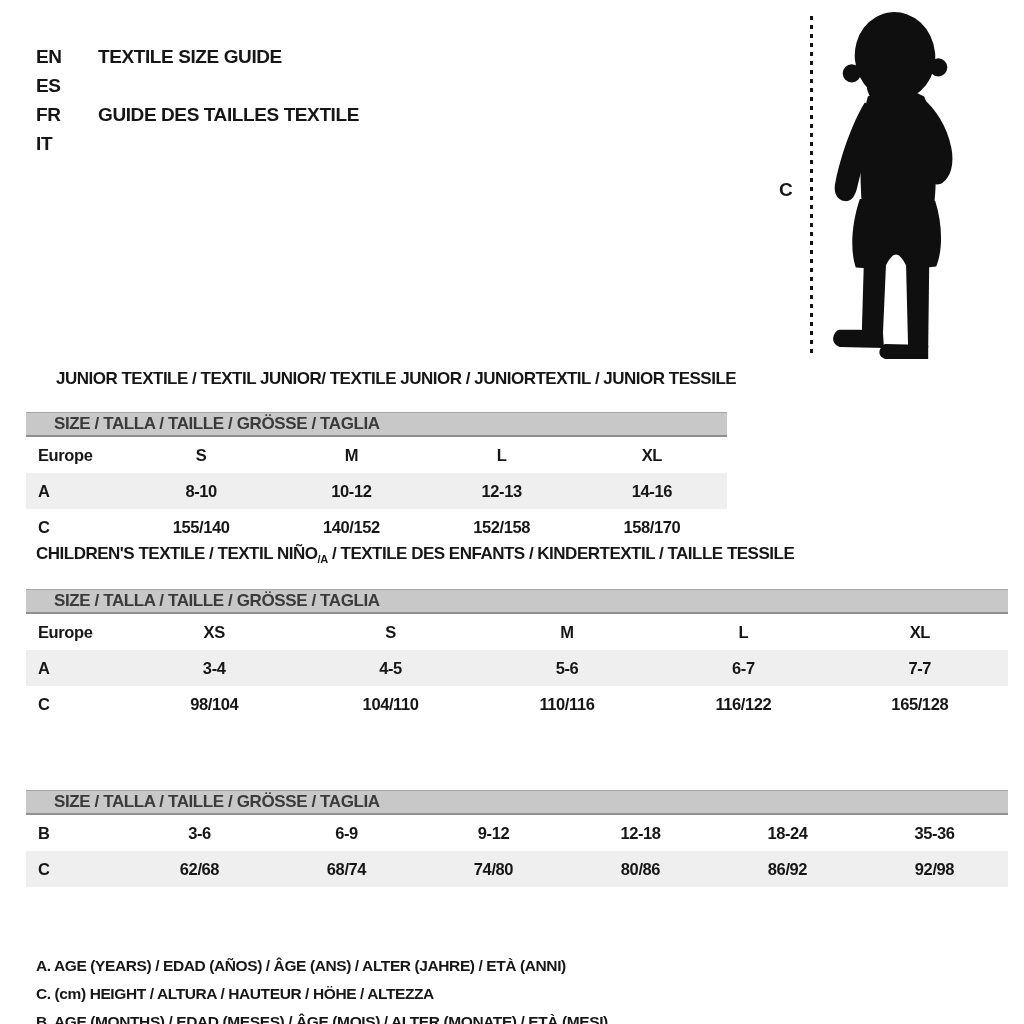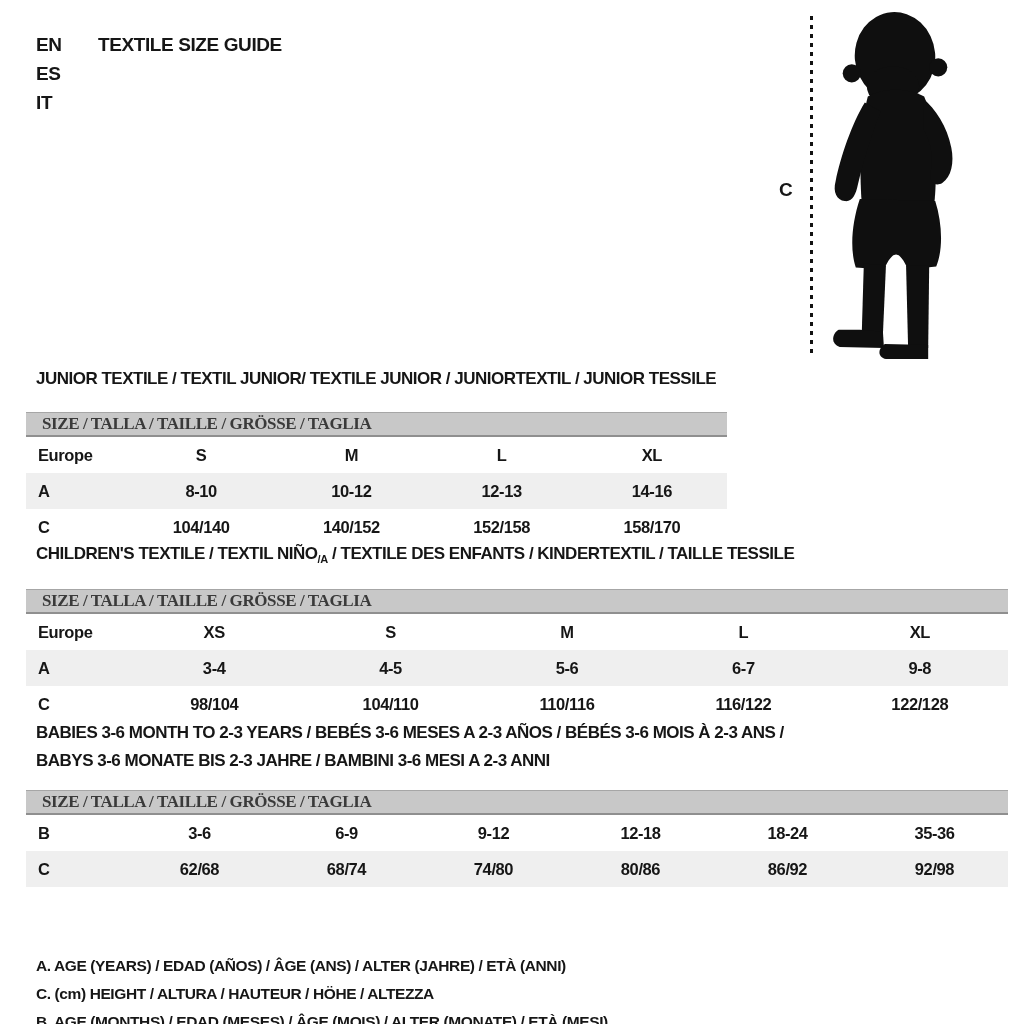--- a/index.html
+++ b/index.html
@@ -2,41 +2,41 @@
 <html><head>
 <meta charset="utf-8">
 <style>
   html, body { margin:0; padding:0; background:#ffffff; }
   .canvas {
     position:relative; width:1024px; height:1024px; background:#ffffff;
     font-family:"Liberation Sans", sans-serif; color:#161616; overflow:hidden;
   }
 
   
-  .lang-list { position:absolute; left:36px; top:30px; }
+  .lang-list { position:absolute; left:36px; top:42px; }
   .lang-row { display:flex; font-size:19px; font-weight:700; line-height:29px; letter-spacing:-0.4px; }
   .lang-code { width:62px; }
 
   
   .measure-line {
     position:absolute; left:810px; top:16px; width:3px; height:340px;
     background:repeating-linear-gradient(to bottom, #121212 0px, #121212 4.5px, transparent 4.5px, transparent 9px);
   }
   .measure-label { position:absolute; left:779px; top:179px; font-size:19px; font-weight:700; }
   .toddler { position:absolute; left:820px; top:10px; }
 
   
   .section-title { position:absolute; left:36px; font-size:17px; font-weight:700; letter-spacing:-0.5px; white-space:nowrap; }
   .sub { font-size:11px; vertical-align:-4px; letter-spacing:-0.3px; }
 
   
   .sizetable { position:absolute; }
   .sizebar {
     height:22px; background:#c8c8c8; border-top:1px solid #a6a6a6; border-bottom:2px solid #8f8f8f;
-    font-size:17px; font-weight:700; letter-spacing:-0.4px; line-height:22px; padding-left:16px; color:#3a3a3a;font-family:Liberation Serif, serif;
+    font-size:17px; font-weight:700; letter-spacing:-0.4px; line-height:22px; padding-left:28px; color:#3a3a3a;
   }
   .sizetable table { width:100%; border-collapse:collapse; table-layout:fixed; }
   .sizetable td {
     height:36px; font-size:16.5px; font-weight:700; letter-spacing:-0.4px;
     text-align:center; padding:0; white-space:nowrap;
   }
   .sizetable td.lbl { text-align:left; padding-left:12px; }
   .sizetable col.labelcol { width:100px; }
   .sizetable tr.shaded { background:#efefef; }
 
@@ -48,20 +48,24 @@
 
 <div class="canvas">
 
   <div class="lang-list">
     <div class="lang-row">
       <span class="lang-code">EN</span>
       <span class="lang-label">TEXTILE SIZE GUIDE</span>
     </div>
     <div class="lang-row">
       <span class="lang-code">ES</span>
+    </div>
+    <div class="lang-row">
+      <span class="lang-code">FR</span>
+      <span class="lang-label">GUIDE DES TAILLES TEXTILE</span>
     </div>
     <div class="lang-row">
       <span class="lang-code">IT</span>
     </div>
   </div>
 
   <div class="measure-line"></div>
   <div class="measure-label">C</div>
 
   <svg class="toddler" width="150" height="350" viewBox="0 0 148 348" xmlns="http://www.w3.org/2000/svg">
@@ -74,21 +78,21 @@
       <path d="M44 92 C31 113 20 146 15 170 C12 181 16 189 24 190 C32 191 35 183 37 174 C43 149 51 122 60 101 Z"></path>
       <path d="M102 88 C114 98 126 116 130 137 C133 152 130 166 121 172 C114 176 108 171 109 163 C113 148 110 132 102 118 Z"></path>
       <path d="M39 188 C31 212 29 238 35 256 L63 258 C67 249 71 243 75 243 C79 243 83 249 87 258 L115 255 C122 238 121 212 114 190 Z"></path>
       <path d="M43 252 L65 254 L62 322 L41 320 Z"></path>
       <path d="M18 318 C11 322 10 332 19 335 L63 336 L62 320 L39 318 Z"></path>
       <path d="M85 254 L108 254 L107 336 L87 334 Z"></path>
       <path d="M64 332 C57 336 56 345 65 347 L107 347 L107 333 Z"></path>
     </g>
   </svg>
 
-  <div class="section-title" style="top:369px;">
+  <div class="section-title" style="top:369px;margin-left:20px;">
     <span>JUNIOR TEXTILE / TEXTIL JUNIOR/ TEXTILE JUNIOR / JUNIORTEXTIL / JUNIOR TESSILE</span>
   </div>
   <div class="sizetable" style="left:26px; top:412px; width:701px;">
     <div class="sizebar">
       <span>SIZE / TALLA / TAILLE / GRÖSSE / TAGLIA</span>
     </div>
     <table>
       <colgroup>
           <col class="labelcol">
           <col>
@@ -106,21 +110,21 @@
       </tr>
       <tr class="shaded">
         <td class="lbl">A</td>
         <td>8-10</td>
         <td>10-12</td>
         <td>12-13</td>
         <td>14-16</td>
       </tr>
       <tr>
         <td class="lbl">C</td>
-        <td>104/140</td>
+        <td>155/140</td>
         <td>140/152</td>
         <td>152/158</td>
         <td>158/170</td>
       </tr>
     </tbody>
       </table>
   </div>
 
   <div class="section-title" style="top:544px;">
     <span>CHILDREN'S TEXTILE / TEXTIL NIÑO</span><span class="sub">/A</span><span> / TEXTILE DES ENFANTS / KINDERTEXTIL / TAILLE TESSILE</span>
@@ -146,38 +150,34 @@
         <td>M</td>
         <td>L</td>
         <td>XL</td>
       </tr>
       <tr class="shaded">
         <td class="lbl">A</td>
         <td>3-4</td>
         <td>4-5</td>
         <td>5-6</td>
         <td>6-7</td>
-        <td>9-8</td>
+        <td>7-7</td>
       </tr>
       <tr>
         <td class="lbl">C</td>
         <td>98/104</td>
         <td>104/110</td>
         <td>110/116</td>
         <td>116/122</td>
-        <td>122/128</td>
+        <td>165/128</td>
       </tr>
     </tbody>
       </table>
   </div>
 
-  <div class="section-title" style="top:719px; line-height:28px;">
-    <div>BABIES 3-6 MONTH TO 2-3 YEARS / BEBÉS 3-6 MESES A 2-3 AÑOS / BÉBÉS 3-6 MOIS À 2-3 ANS /</div>
-    <div>BABYS 3-6 MONATE BIS 2-3 JAHRE / BAMBINI 3-6 MESI A 2-3 ANNI</div>
-  </div>
   <div class="sizetable" style="left:26px; top:790px; width:982px;">
     <div class="sizebar">
       <span>SIZE / TALLA / TAILLE / GRÖSSE / TAGLIA</span>
     </div>
     <table>
       <colgroup>
           <col class="labelcol">
           <col>
           <col>
           <col>

